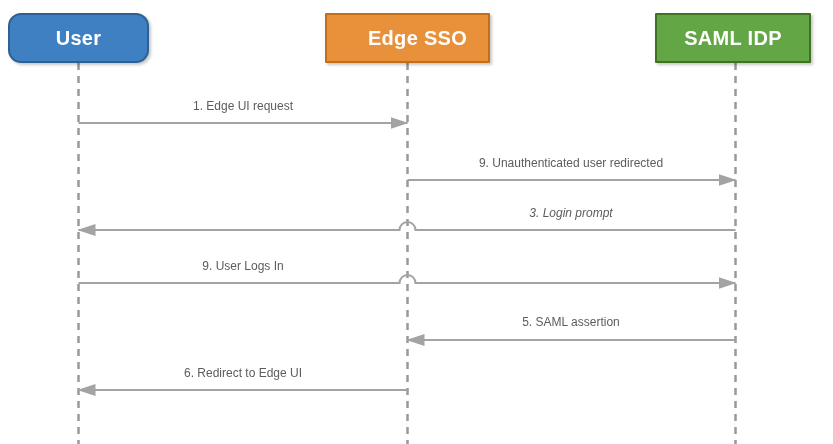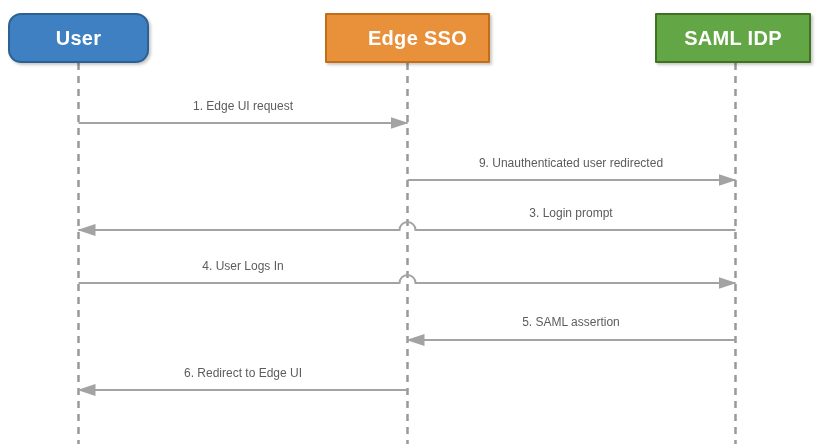--- a/index.html
+++ b/index.html
@@ -48,21 +48,21 @@
   .actor-saml    { left: 655px; width: 156px; }
   .msg-label {
     position: absolute;
     transform: translateX(-50%);
     white-space: nowrap;
     font-size: 12px;
     color: #5c5c5c;
   }
   .lbl-1 { left: 243px; top: 99px;  }
   .lbl-2 { left: 571px; top: 156px; }
-  .lbl-3 { left: 571px; top: 206px; }
+  .lbl-3 { left: 571px; top: 206px; font-style: italic; }
   .lbl-4 { left: 243px; top: 259px; }
   .lbl-5 { left: 571px; top: 315px; text-align: right; }
   .lbl-6 { left: 243px; top: 366px; }
 </style>
 </head>
 <body>
 
 <div class="canvas">
 
   <svg class="wires" viewBox="0 0 833 444" xmlns="http://www.w3.org/2000/svg" style="--line-color: #a3a3a3;">
@@ -90,17 +90,17 @@
   <div class="actor actor-edge" style="background-color: rgb(232, 145, 58); border-color: rgb(194, 110, 25); padding-left: 20px;">
     <span>Edge SSO</span>
   </div>
   <div class="actor actor-saml" style="background-color: rgb(99, 166, 70); border-color: rgb(65, 114, 34);">
     <span>SAML IDP</span>
   </div>
 
   <div class="msg-label lbl-1">1. Edge UI request</div>
   <div class="msg-label lbl-2">9. Unauthenticated user redirected</div>
   <div class="msg-label lbl-3">3. Login prompt</div>
-  <div class="msg-label lbl-4">4. User Logs In</div>
+  <div class="msg-label lbl-4">9. User Logs In</div>
   <div class="msg-label lbl-5">5. SAML assertion</div>
   <div class="msg-label lbl-6">6. Redirect to Edge UI</div>
 
 </div>
 
 </body></html>

